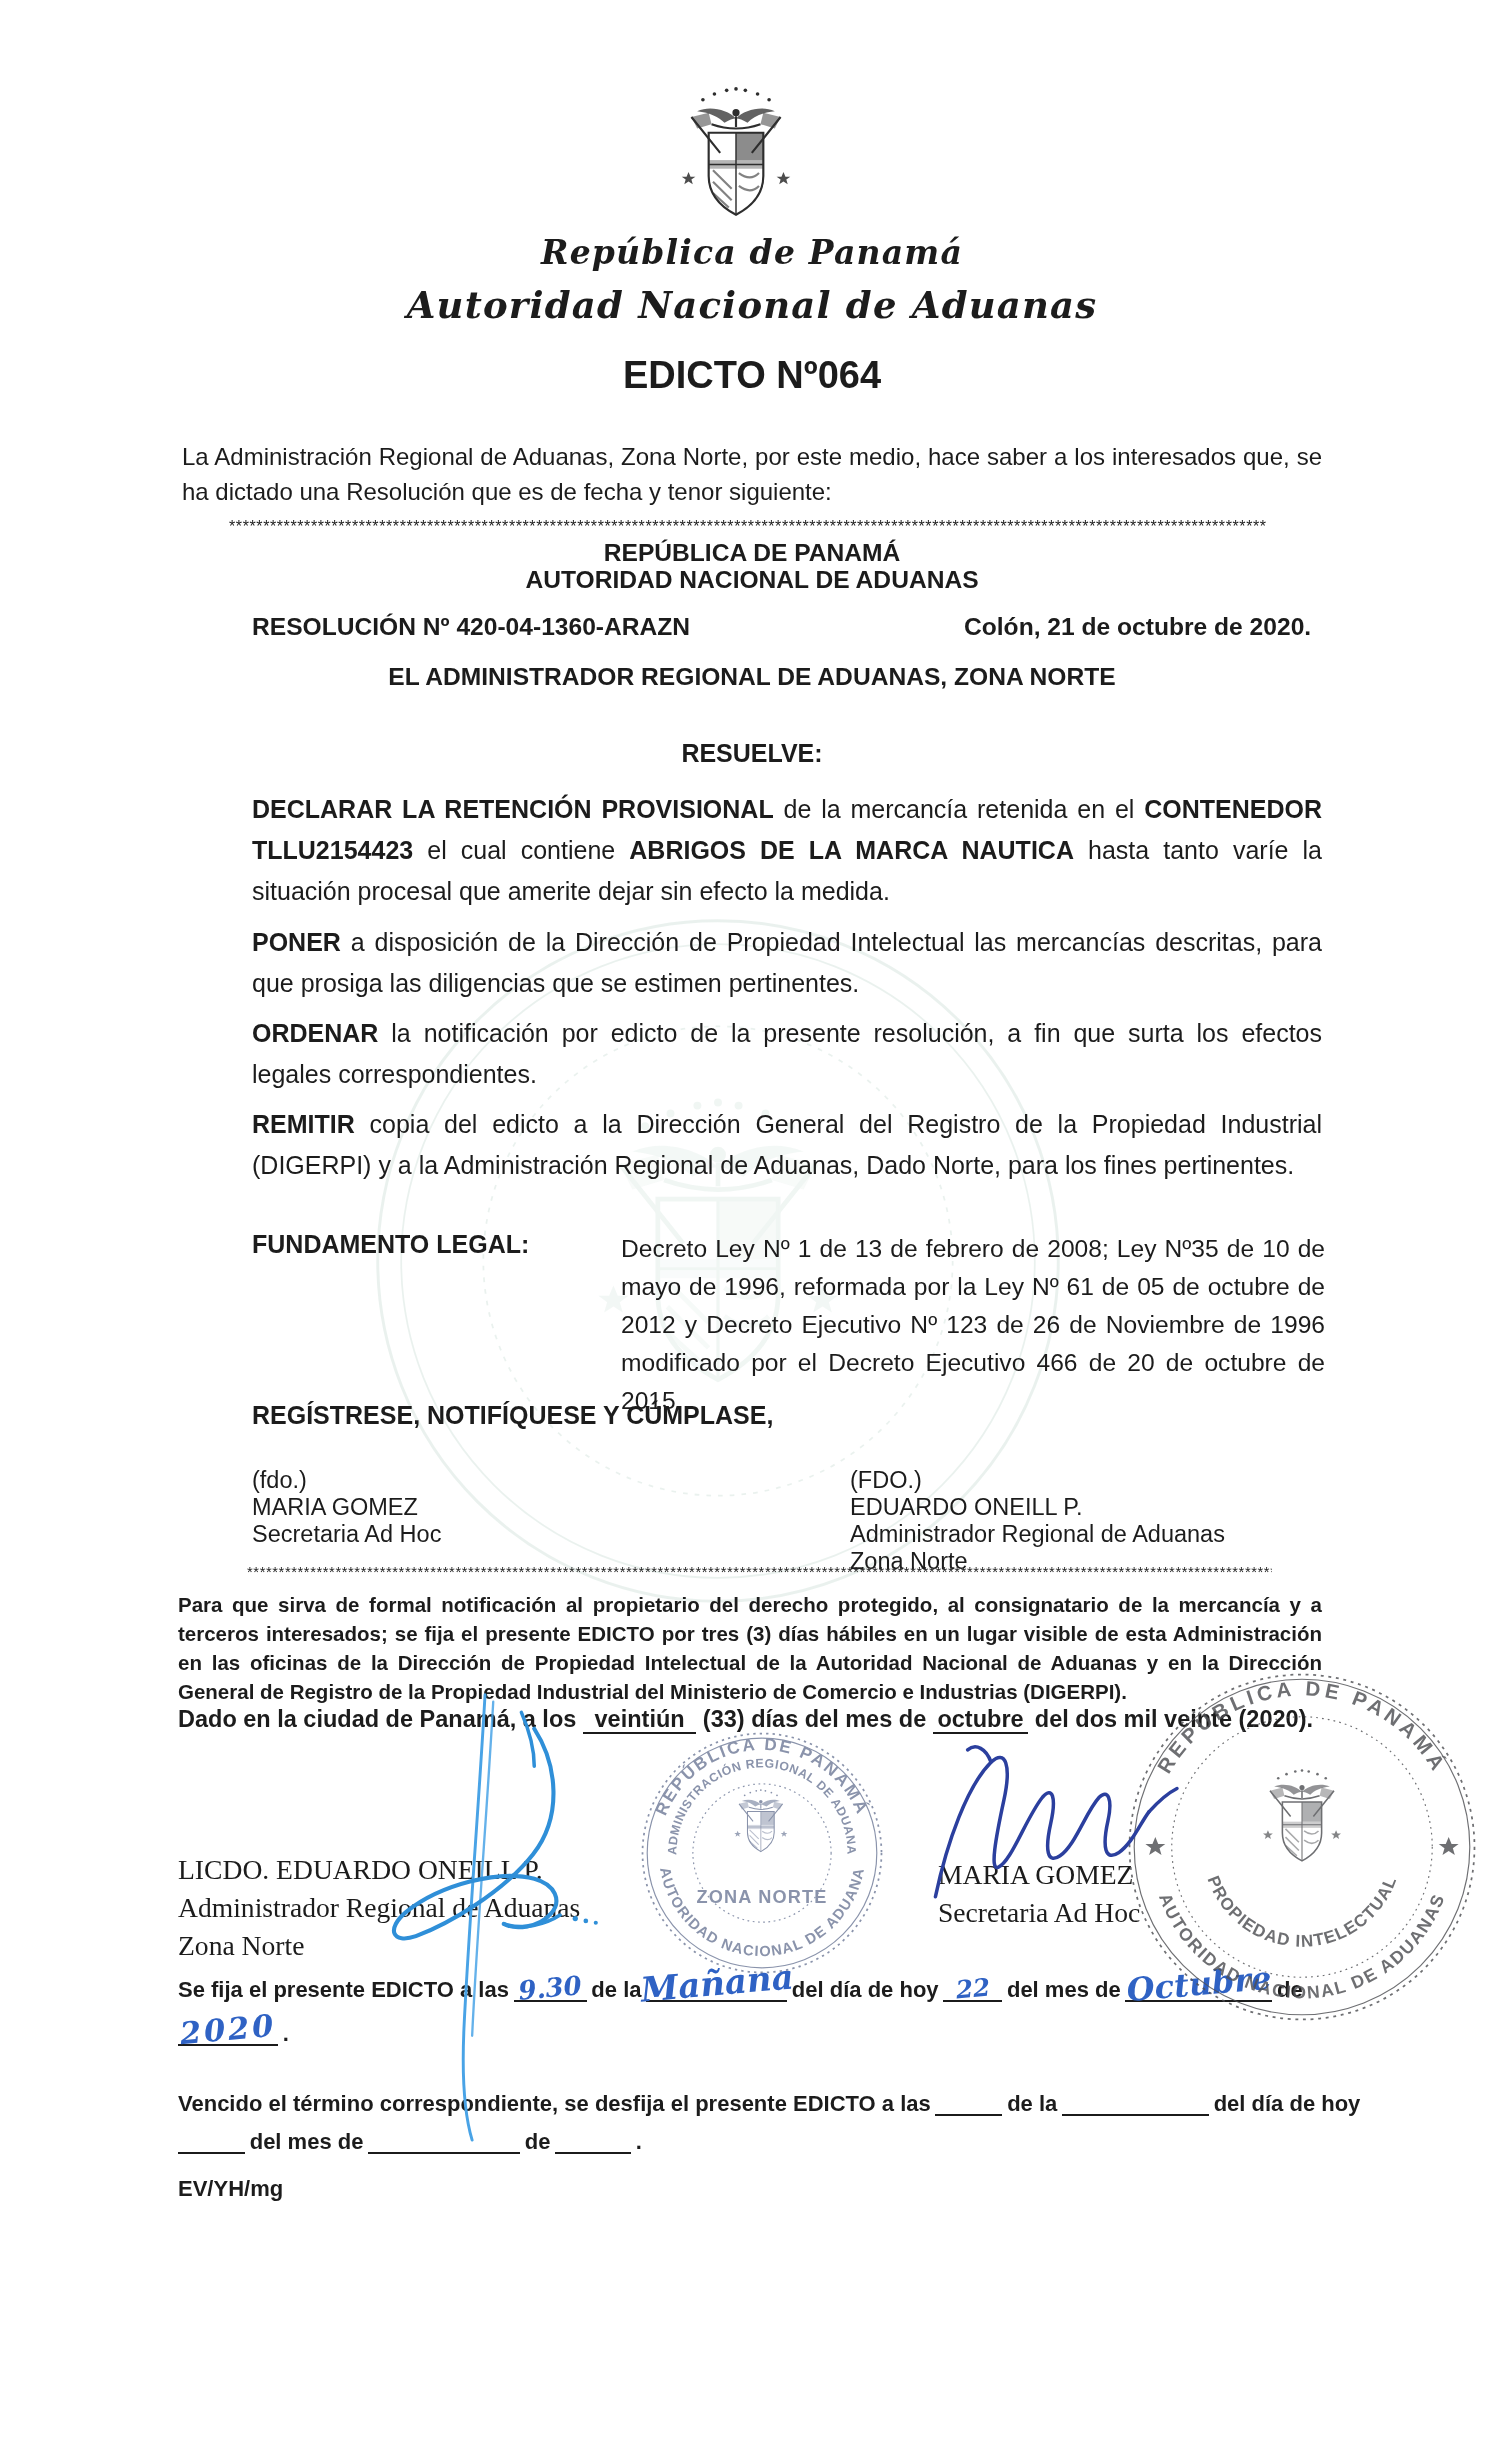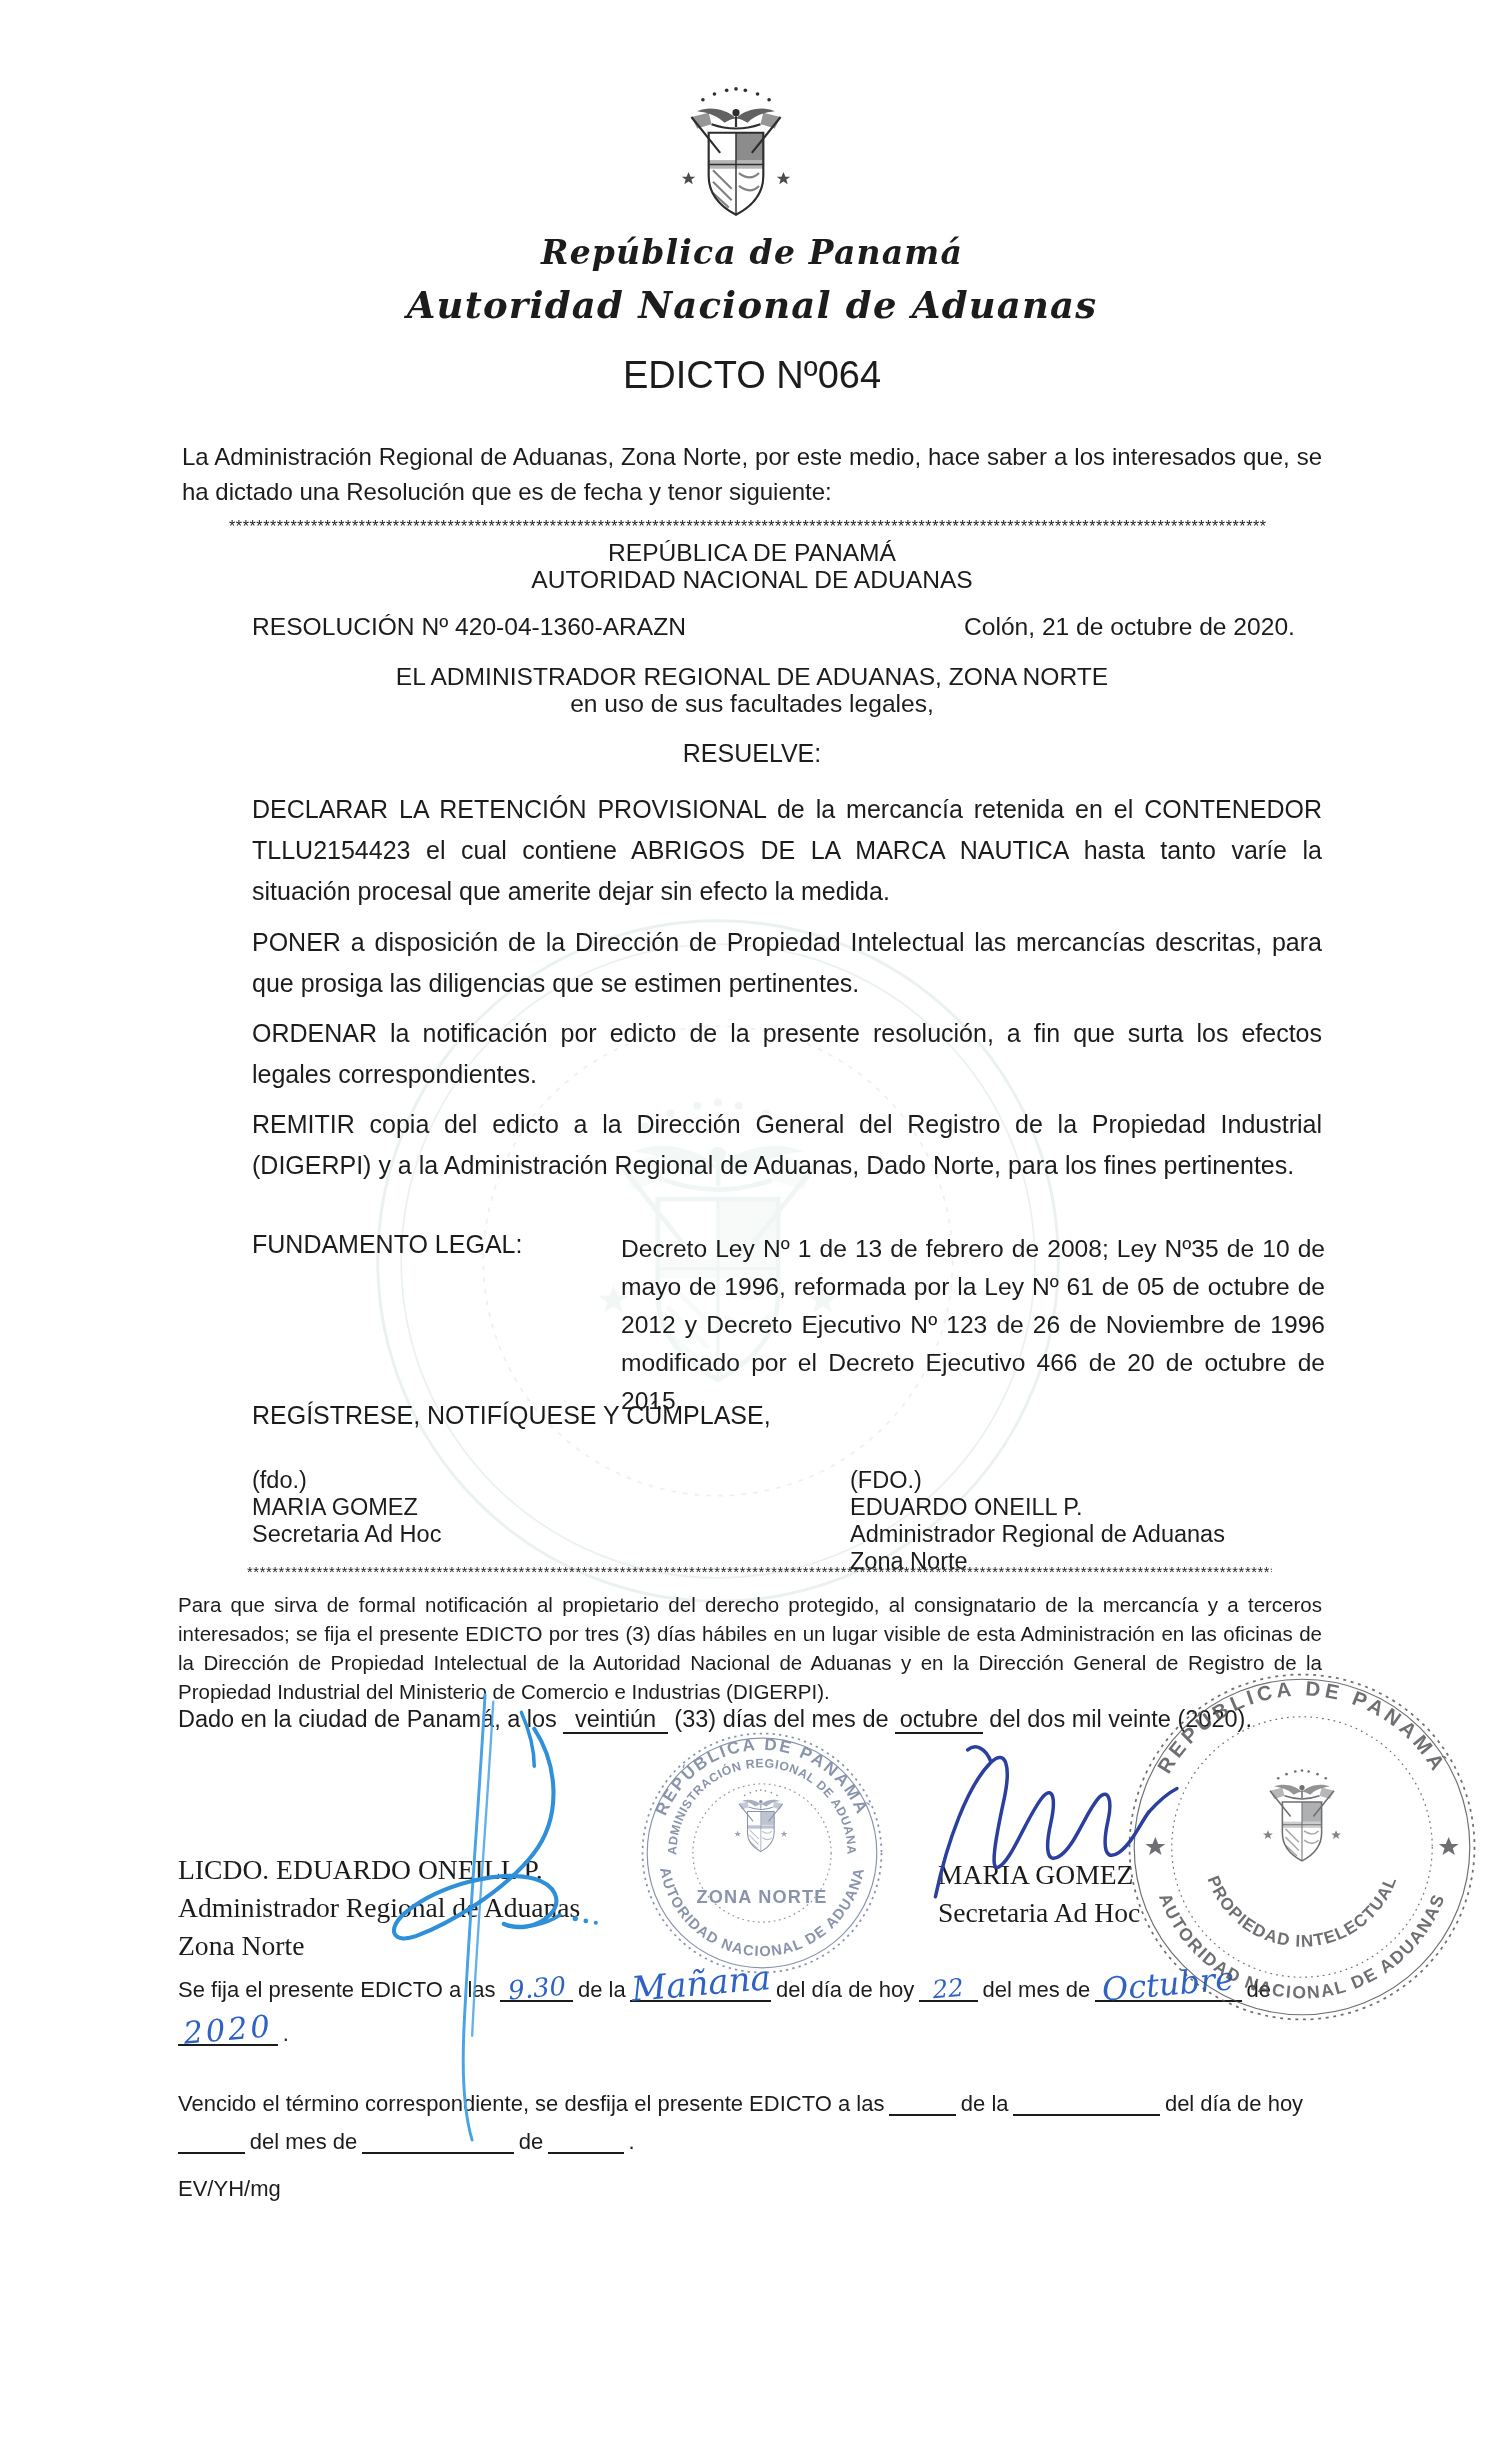--- a/index.html
+++ b/index.html
@@ -1,19 +1,19 @@
 <!DOCTYPE html>
 <html style="font-size:9.4px"><head>
 <meta charset="utf-8">
 <style>
   html,body{margin:0;padding:0;background:#ffffff;}
   .page{position:relative;width:1495px;height:2462px;background:#ffffff;
         font-family:"Liberation Sans",sans-serif;color:#1c1c1c;overflow:hidden;}
   .abs{position:absolute;}
-  .b{font-weight:400;}
+  .b{font-weight:700;}
   .center{text-align:center;}
   .just{text-align:justify;}
   .serif{font-family:"Liberation Serif",serif;}
   .script{font-family:"DejaVu Serif",serif;font-style:italic;font-weight:700;letter-spacing:1.2px;}
   .sep{letter-spacing:0.6px;font-size:16px;white-space:nowrap;overflow:hidden;color:#222;}
   .txt{z-index:3;}
   .seal{z-index:4;}
   .sig{z-index:5;}
   .blank{display:inline-block;border-bottom:2.3px solid #1b1b1b;height:8.2px;position:relative;
          margin:0 4.7px;vertical-align:-4.7px;}
@@ -86,21 +86,20 @@
 
   <div class="abs txt sep" style="left:229px;top:518px;width:1038px">*******************************************************************************************************************************************************************</div>
 
   <div class="abs txt b center" style="left:182px;top:539px;width:1140px;font-size:24.6px">REPÚBLICA DE PANAMÁ</div>
   <div class="abs txt b center" style="left:182px;top:566px;width:1140px;font-size:24.6px">AUTORIDAD NACIONAL DE ADUANAS</div>
 
   <div class="abs txt b" style="left:252px;top:613px;font-size:24.6px">RESOLUCIÓN Nº 420-04-1360-ARAZN</div>
   <div class="abs txt b" style="left:964px;top:613px;font-size:24.6px">Colón, 21 de octubre de 2020.</div>
 
   <div class="abs txt b center" style="left:182px;top:663px;width:1140px;font-size:24.6px">EL ADMINISTRADOR REGIONAL DE ADUANAS, ZONA NORTE</div>
-  <div class="abs txt b center" style="left:182px;top:690px;width:1140px;font-size:24.6px">en uso de sus facultades legales,</div>
 
   <div class="abs txt b center" style="left:182px;top:739px;width:1140px;font-size:25px">RESUELVE:</div>
 
   <div class="abs txt just" style="left:252px;top:789px;width:1070px;font-size:25px;line-height:41px"><span class="b">DECLARAR LA RETENCIÓN PROVISIONAL</span><span> de la mercancía retenida en el </span><span class="b">CONTENEDOR TLLU2154423</span><span> el cual contiene </span><span class="b">ABRIGOS DE LA MARCA NAUTICA</span><span> hasta tanto varíe la situación procesal que amerite dejar sin efecto la medida.</span></div>
 
   <div class="abs txt just" style="left:252px;top:922px;width:1070px;font-size:25px;line-height:41px"><span class="b">PONER</span><span> a disposición de la Dirección de Propiedad Intelectual las mercancías descritas, para que prosiga las diligencias que se estimen pertinentes.</span></div>
 
   <div class="abs txt just" style="left:252px;top:1013px;width:1070px;font-size:25px;line-height:41px"><span class="b">ORDENAR</span><span> la notificación por edicto de la presente resolución, a fin que surta los efectos legales correspondientes.</span></div>
 
   <div class="abs txt just" style="left:252px;top:1104px;width:1070px;font-size:25px;line-height:41px"><span class="b">REMITIR</span><span> copia del edicto a la Dirección General del Registro de la Propiedad Industrial (DIGERPI) y a la Administración Regional de Aduanas, Dado Norte, para los fines pertinentes.</span></div>

